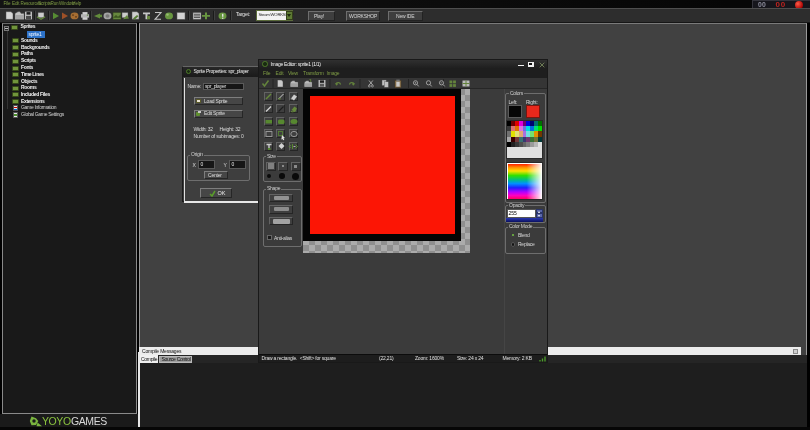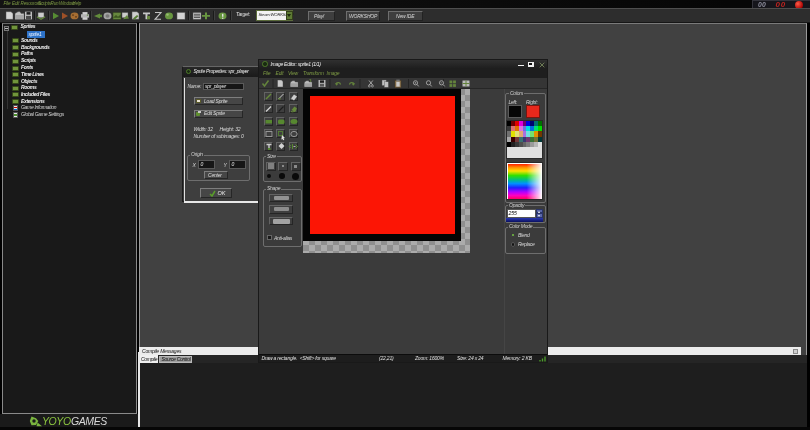--- a/index.html
+++ b/index.html
@@ -1,16 +1,16 @@
 <!DOCTYPE html>
 <html><head><meta charset="utf-8">
 <style>
   html,body{margin:0;padding:0;background:#000;}
   #s{position:relative;width:810px;height:430px;overflow:hidden;background:#000;
-     font-family:"Liberation Sans",sans-serif;filter:blur(0.4px);font-style:italic;}
+     font-family:"Liberation Sans",sans-serif;filter:blur(0.4px);}
   #s *{position:absolute;box-sizing:border-box;}
   .t{white-space:nowrap;line-height:1;}
   .mi{top:2px;font-size:4.6px;color:#7d9a44;letter-spacing:-0.15px;}
   .tr{font-size:5px;font-weight:bold;color:#f2f2f2;letter-spacing:-0.32px;}
   .fo{width:7px;height:5px;background:#71953c;border:0.5px solid #364a18;border-radius:1px;}
   .ti{width:9px;height:9px;background:#3f3f3f;border:1px solid;border-color:#636363 #252525 #252525 #636363;}
   .gb{border:1px solid #6e6e6e;border-radius:2px;}
   .gl{font-size:5px;color:#cfcfcf;letter-spacing:-0.25px;background:#3b3b3b;padding:0 1px;}
   .st{font-size:5px;color:#dedede;letter-spacing:-0.2px;}
 </style></head>

